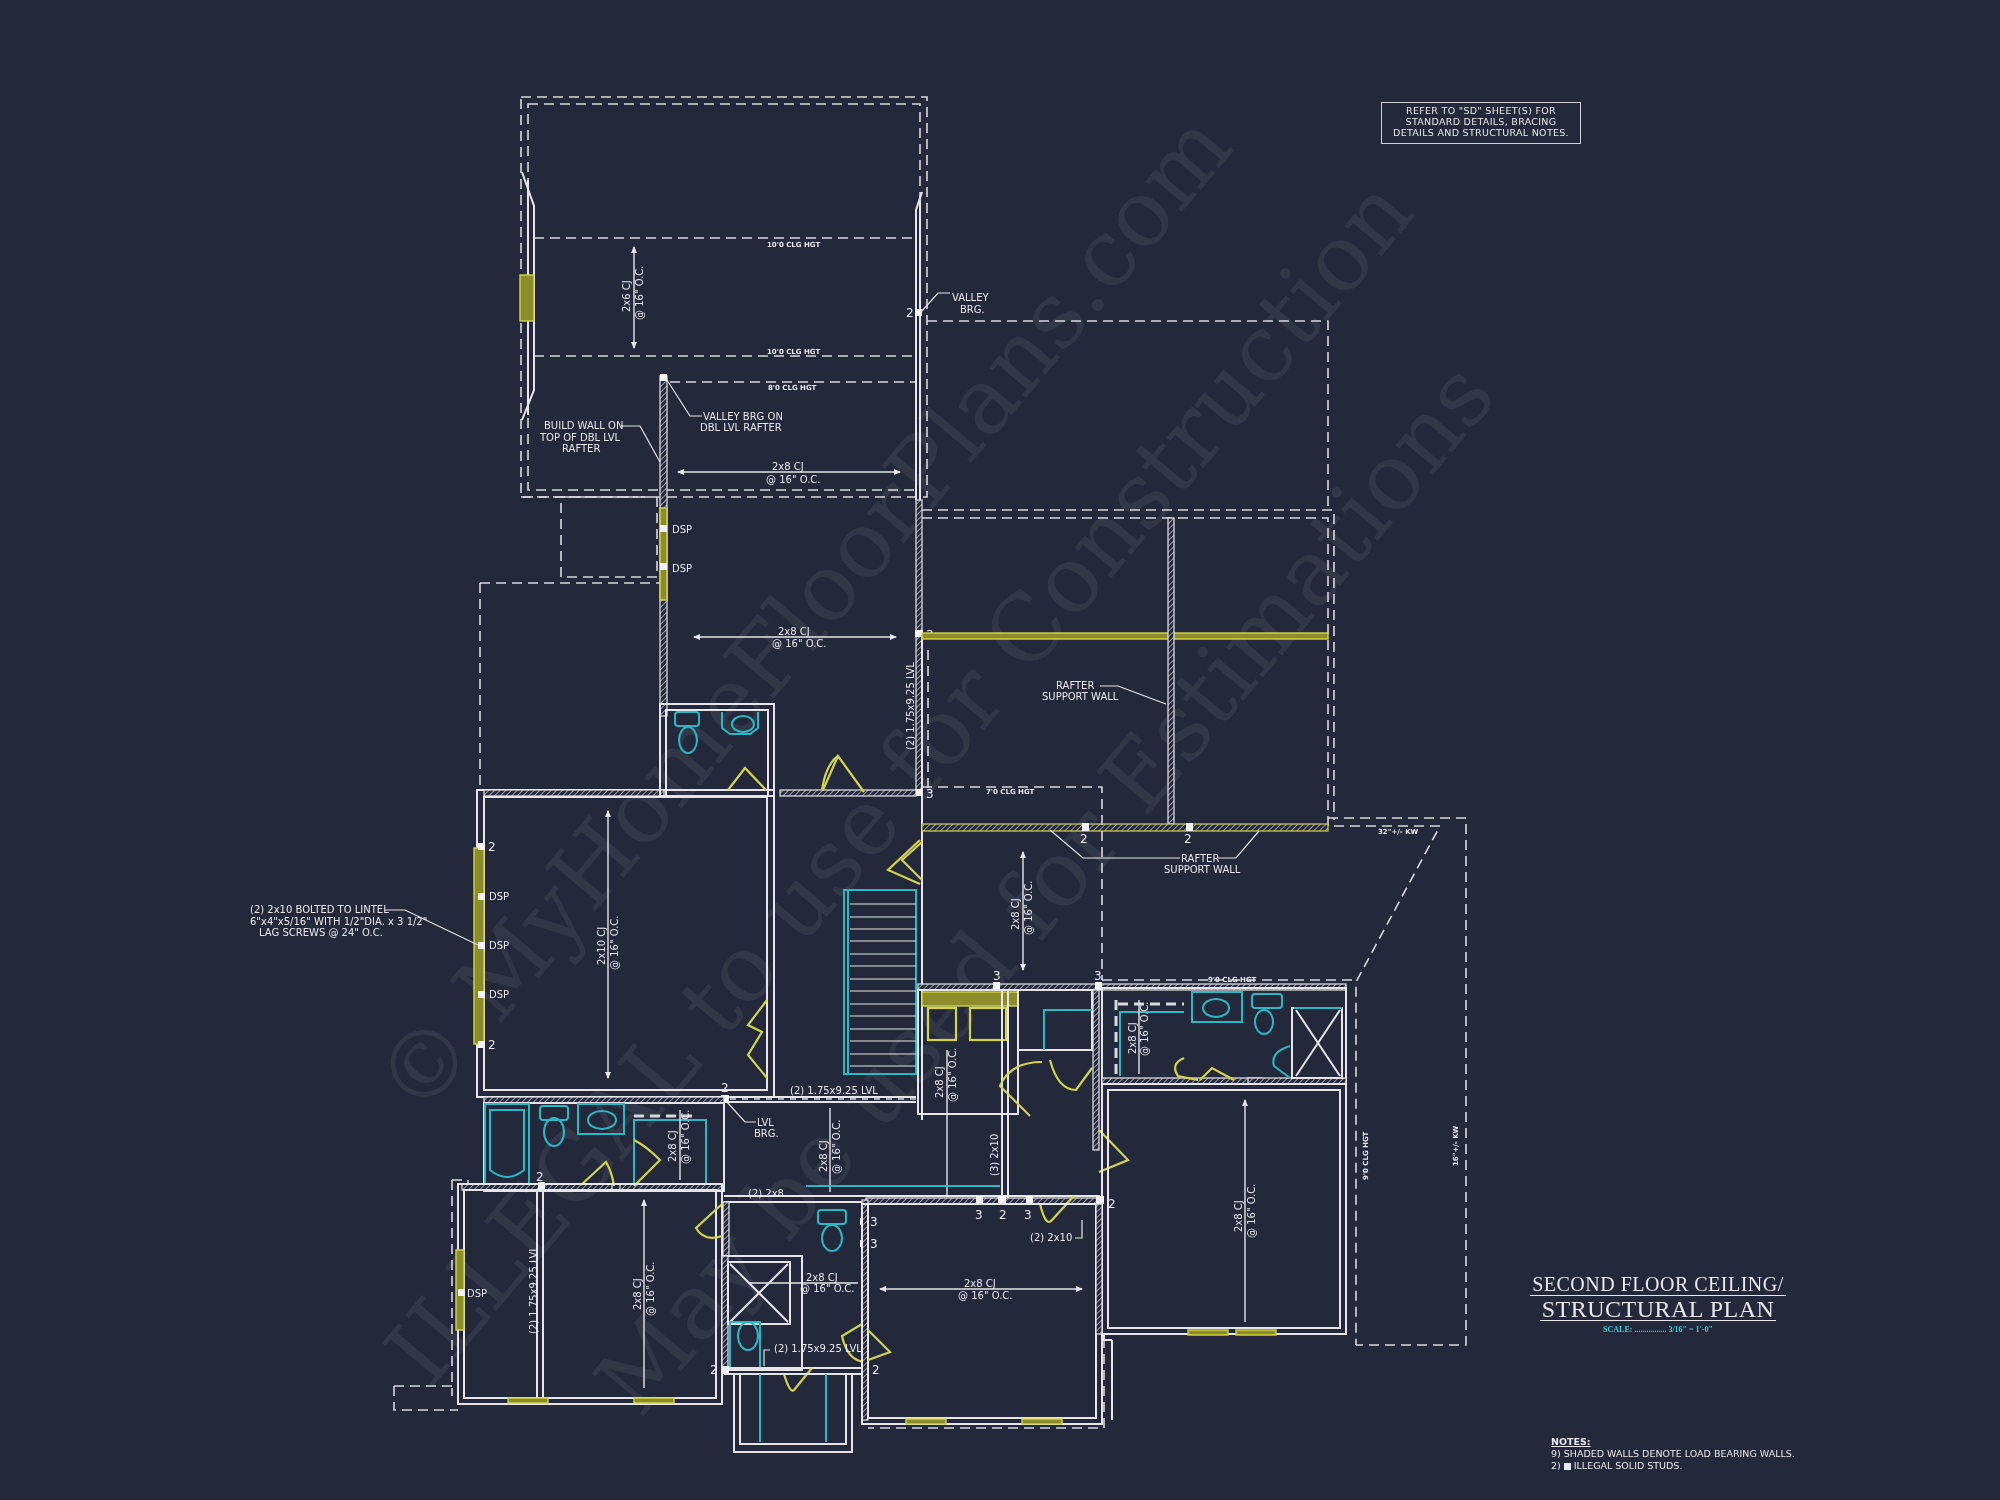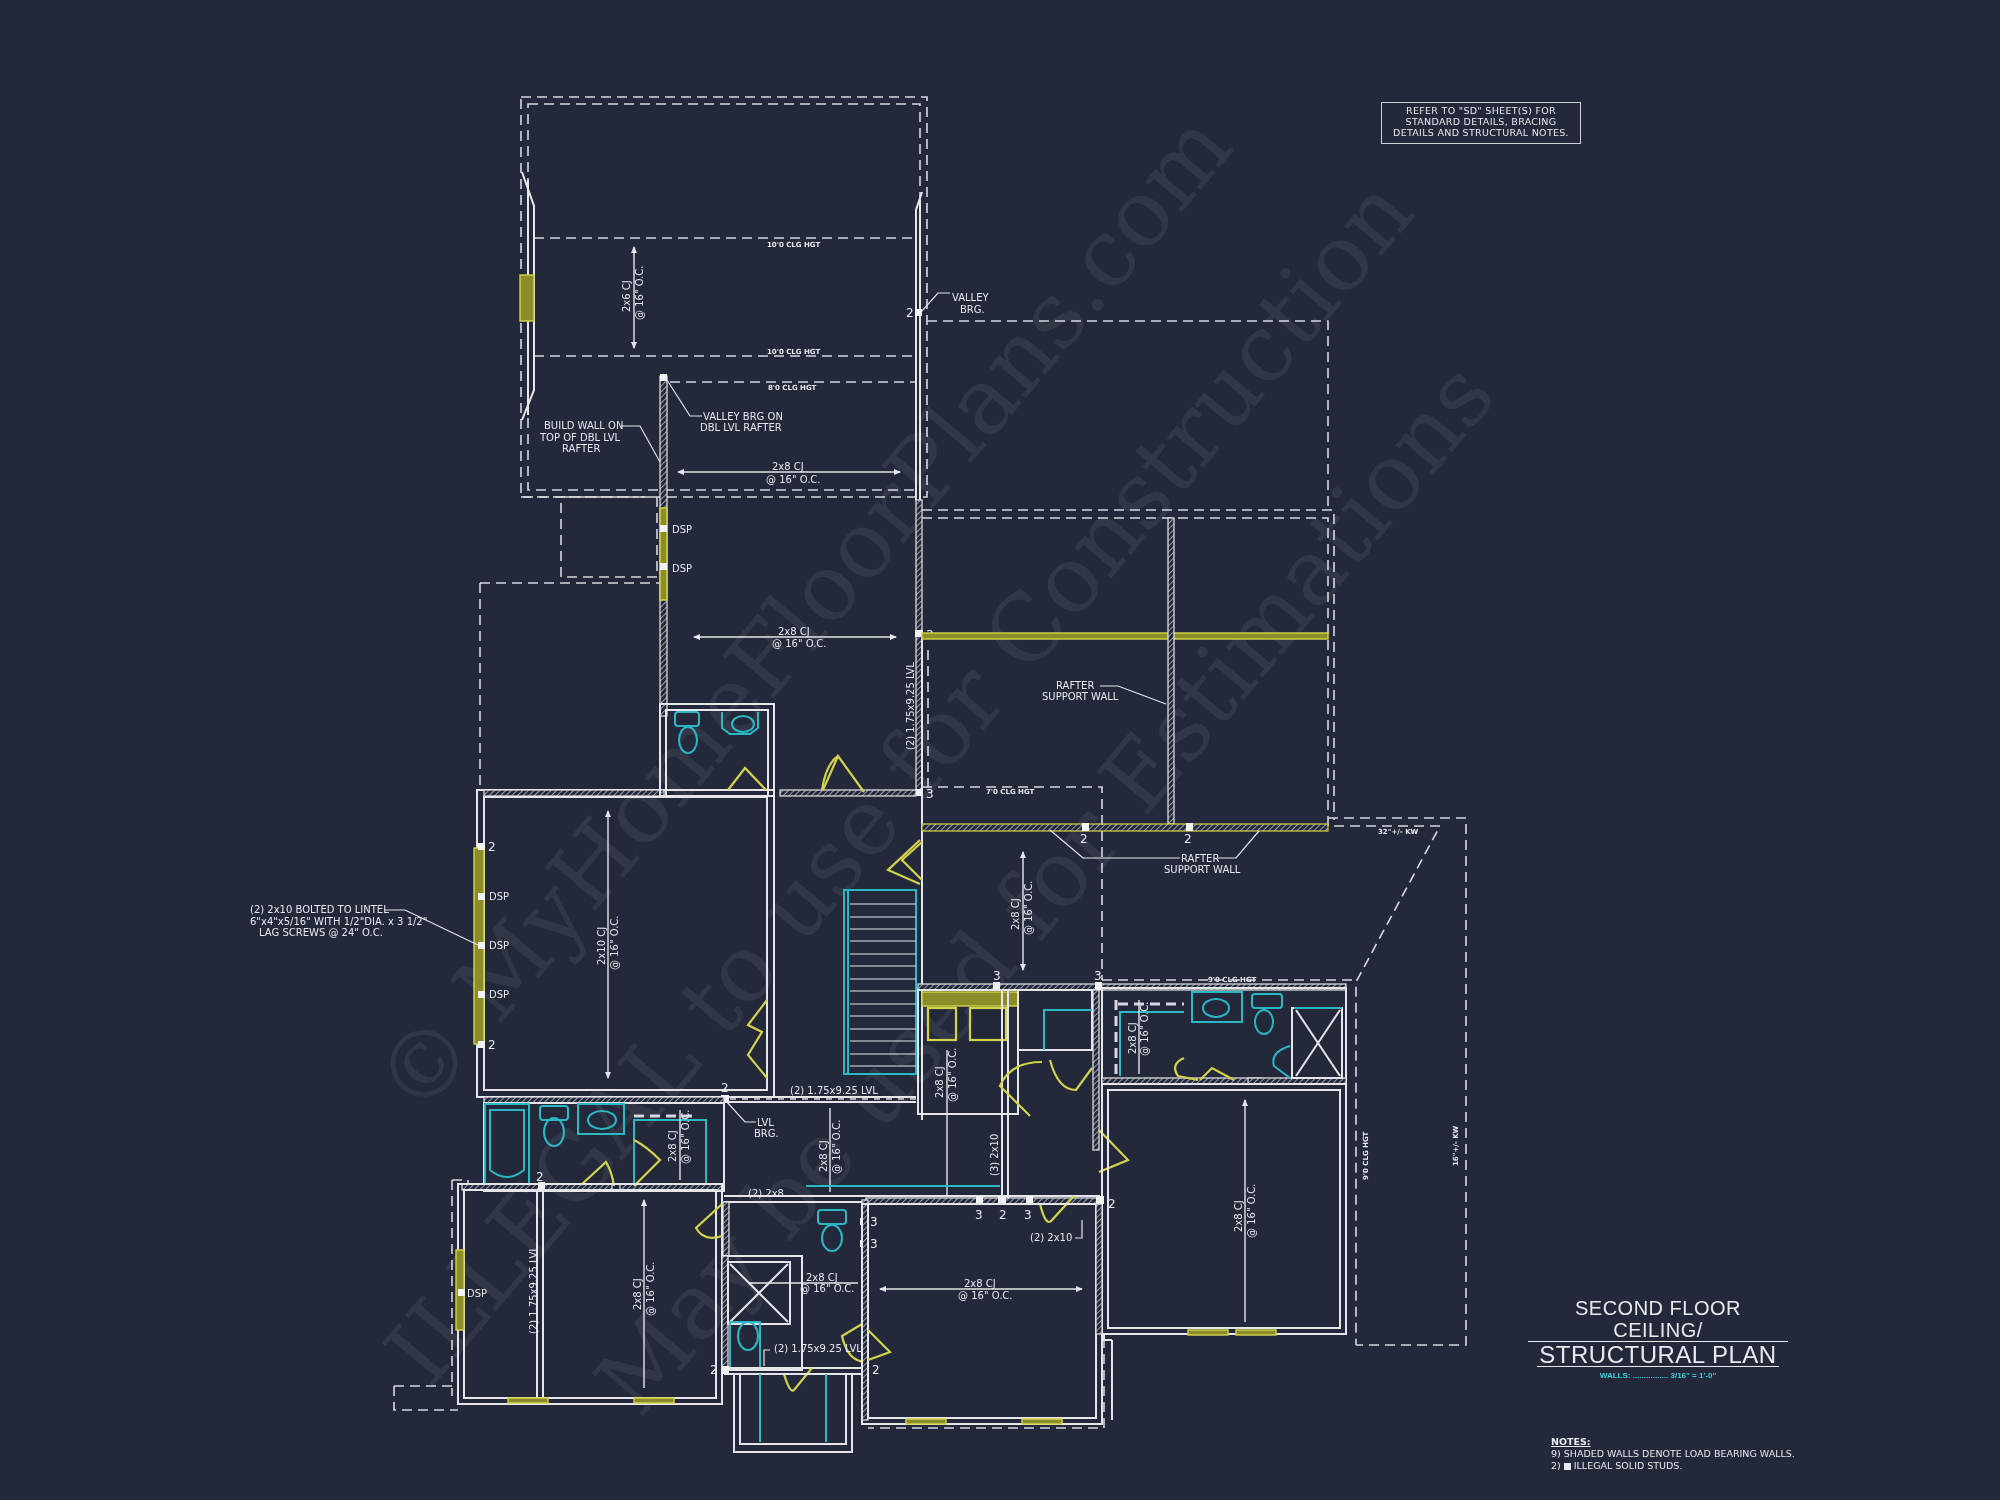--- a/index.html
+++ b/index.html
@@ -12,21 +12,21 @@
   .yelfill{fill:#8c8c2a;stroke:#d4d44a;stroke-width:1.4;}
   .cyan{fill:none;stroke:#2ab8c4;stroke-width:2;}
   .arrow{stroke:#e6e6ea;stroke-width:1.4;fill:none;}
   .lead{stroke:#e6e6ea;stroke-width:1.2;fill:none;}
   .stud{fill:#f2f2f2;}
   .t{fill:#e8e8ee;font-family:"DejaVu Sans",sans-serif;font-size:10px;}
   .ts{fill:#e8e8ee;font-family:"DejaVu Sans",sans-serif;font-size:7px;font-weight:bold;}
   .tn{fill:#e8e8ee;font-family:"DejaVu Sans",sans-serif;font-size:12px;}
   .wm{fill:#ffffff;fill-opacity:0.07;font-family:"DejaVu Serif",serif;font-size:92px;}
   .note-box{position:absolute;left:1381px;top:102px;width:200px;height:42px;border:1.5px solid #cfd0d8;color:#e8e8ee;font-family:"DejaVu Sans",sans-serif;font-size:9.5px;line-height:11px;text-align:center;padding-top:2px;box-sizing:border-box;letter-spacing:0.3px;}
-  .title-block{position:absolute;left:1528px;top:1273px;width:260px;text-align:center;color:#e8e8ee;font-family:Liberation Sans, sans-serif;margin-top:24px;}
+  .title-block{position:absolute;left:1528px;top:1273px;width:260px;text-align:center;color:#e8e8ee;font-family:Liberation Serif, serif;}
   .title-line1{font-size:20px;letter-spacing:0.5px;border-bottom:1.5px solid #e8e8ee;display:inline-block;padding:0 2px;line-height:22px;}
   .title-line2{font-size:24px;letter-spacing:0.5px;border-bottom:1.5px solid #e8e8ee;display:inline-block;padding:0 2px;line-height:22px;margin-top:2px;}
   .scale-line{font-size:8px;color:#3ad0dc;margin-top:4px;font-weight:bold;}
   .notes{position:absolute;left:1551px;top:1436px;color:#e8e8ee;font-family:"DejaVu Sans",sans-serif;font-size:9.5px;line-height:12px;}
   .notes-title{text-decoration:underline;font-weight:bold;}
   .sq{display:inline-block;width:7px;height:7px;background:#e8e8ee;margin:0 3px;vertical-align:-1px;}
 </style>
 </head>
 <body>
 
@@ -430,21 +430,21 @@
 <div class="note-box">
   <div>REFER TO "SD" SHEET(S) FOR</div>
   <div>STANDARD DETAILS, BRACING</div>
   <div>DETAILS AND STRUCTURAL NOTES.</div>
 </div>
 
 <div class="title-block">
   <div><span class="title-line1">SECOND FLOOR CEILING/</span></div>
   <div><span class="title-line2">STRUCTURAL PLAN</span></div>
   <div class="scale-line">
-    <span>WALLS:</span>
+    <span>SCALE:</span>
     <span>................</span>
     <span>3/16" = 1'-0"</span>
   </div>
 </div>
 
 <div class="notes">
   <div class="notes-title">NOTES:</div>
   <div>9) SHADED WALLS DENOTE LOAD BEARING WALLS.</div>
   <div>
     <span>2)</span><span class="sq"></span><span>ILLEGAL SOLID STUDS.</span>

